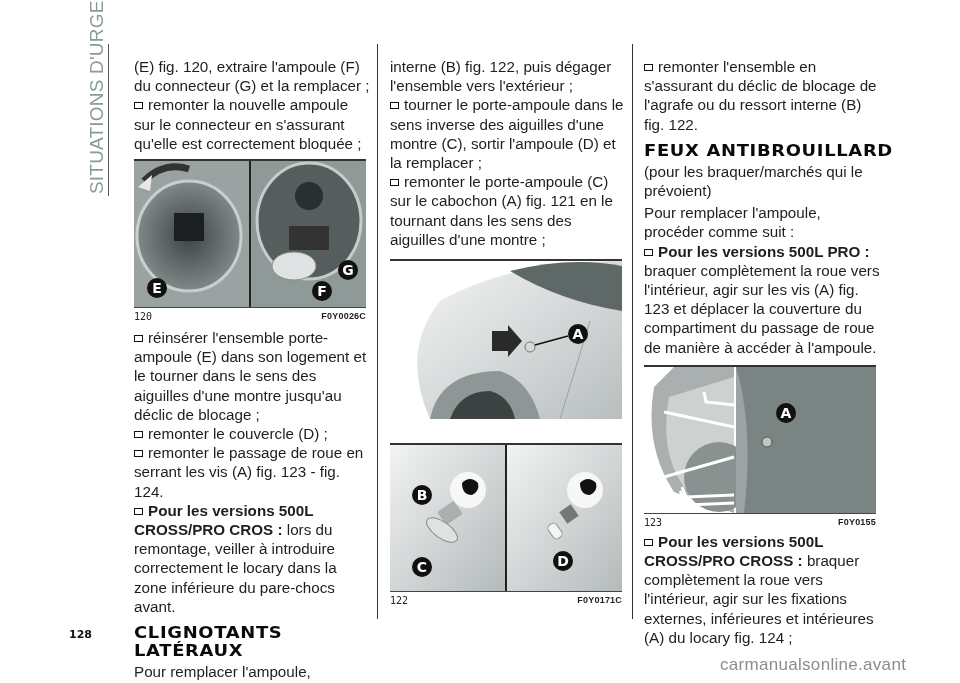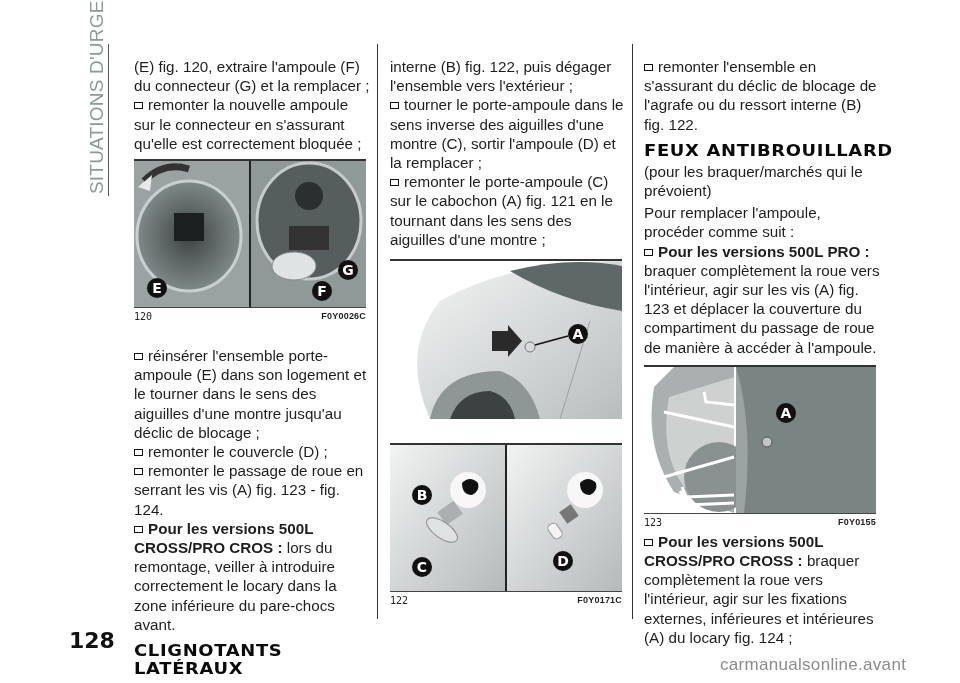--- a/index.html
+++ b/index.html
@@ -26,21 +26,21 @@
     margin: 8px 0 2px 0; font-family: "DejaVu Sans", sans-serif; font-weight: bold;
     font-size: 16px; line-height: 18px; letter-spacing: 0.6px; color: #0a0a0a;
     transform: scaleX(1.12); transform-origin: left;
   }
   .fig { position: relative; margin-top: 4px; }
   .fig-img { position: relative; border-top: 2px solid #333; overflow: hidden; }
   .fig-cap { display: flex; justify-content: space-between; align-items: center; border-top: 1.5px solid #444; height: 18px; font-size: 10px; }
   .fig-num { font-family: "DejaVu Sans Mono", monospace; font-size: 10px; color: #222; }
   .fig-code { font-weight: bold; font-size: 9px; color: #222; letter-spacing: 0.2px; }
   .callout { position: absolute; width: 20px; height: 20px; border-radius: 50%; background: #111; color: #fff; font-weight: bold; font-size: 14px; line-height: 20px; text-align: center; font-family: "DejaVu Sans", sans-serif; }
-  .page-num { position: absolute; left: 69px; top: 628px; font-family: "DejaVu Sans", sans-serif; font-weight: bold; font-size: 22px; color: #111; }
+  .page-num { position: absolute; left: 69px; top: 628px; font-family: "DejaVu Sans", sans-serif; font-weight: bold; font-size: 11px; color: #111; }
   .watermark { position: absolute; left: 720px; top: 655px; font-size: 17px; color: #8c8c8c; letter-spacing: 0.3px; }
 </style>
 </head>
 <body>
 
 <div class="side-label">SITUATIONS D'URGENCE</div>
 <div class="side-rule"></div>
 
 <div class="col-rule" style="left:377px; top:44px; height:575px;"></div>
 <div class="col-rule" style="left:632px; top:44px; height:575px;"></div>
@@ -73,21 +73,21 @@
       <div class="callout" style="left:13px; top:117px;">E</div>
       <div class="callout" style="left:178px; top:120px;">F</div>
       <div class="callout" style="left:204px; top:99px;">G</div>
     </div>
     <div class="fig-cap">
       <span class="fig-num">120</span>
       <span class="fig-code">F0Y0026C</span>
     </div>
   </div>
 
-  <p style="margin-top:20px;"><span class="bul"></span><span>réinsérer l'ensemble porte-ampoule (E) dans son logement et le tourner dans le sens des aiguilles d'une montre jusqu'au déclic de blocage ;</span></p>
+  <p style="margin-top:2px;"><span class="bul"></span><span>réinsérer l'ensemble porte-ampoule (E) dans son logement et le tourner dans le sens des aiguilles d'une montre jusqu'au déclic de blocage ;</span></p>
   <p><span class="bul"></span><span>remonter le couvercle (D) ;</span></p>
   <p><span class="bul"></span><span>remonter le passage de roue en serrant les vis (A) fig. 123 - fig. 124.</span></p>
   <p><span class="bul"></span><span class="b">Pour les versions 500L CROSS/PRO CROS :</span><span> lors du remontage, veiller à introduire correctement le locary dans la zone inférieure du pare-chocs avant.</span></p>
   <h2 style="width:200px;">CLIGNOTANTS LATÉRAUX</h2>
   <p>Pour remplacer l'ampoule, procéder comme suit :</p>
 
 </div>
 
 <div class="col" style="left:390px;">
   <p>interne (B) fig. 122, puis dégager l'ensemble vers l'extérieur ;</p>

